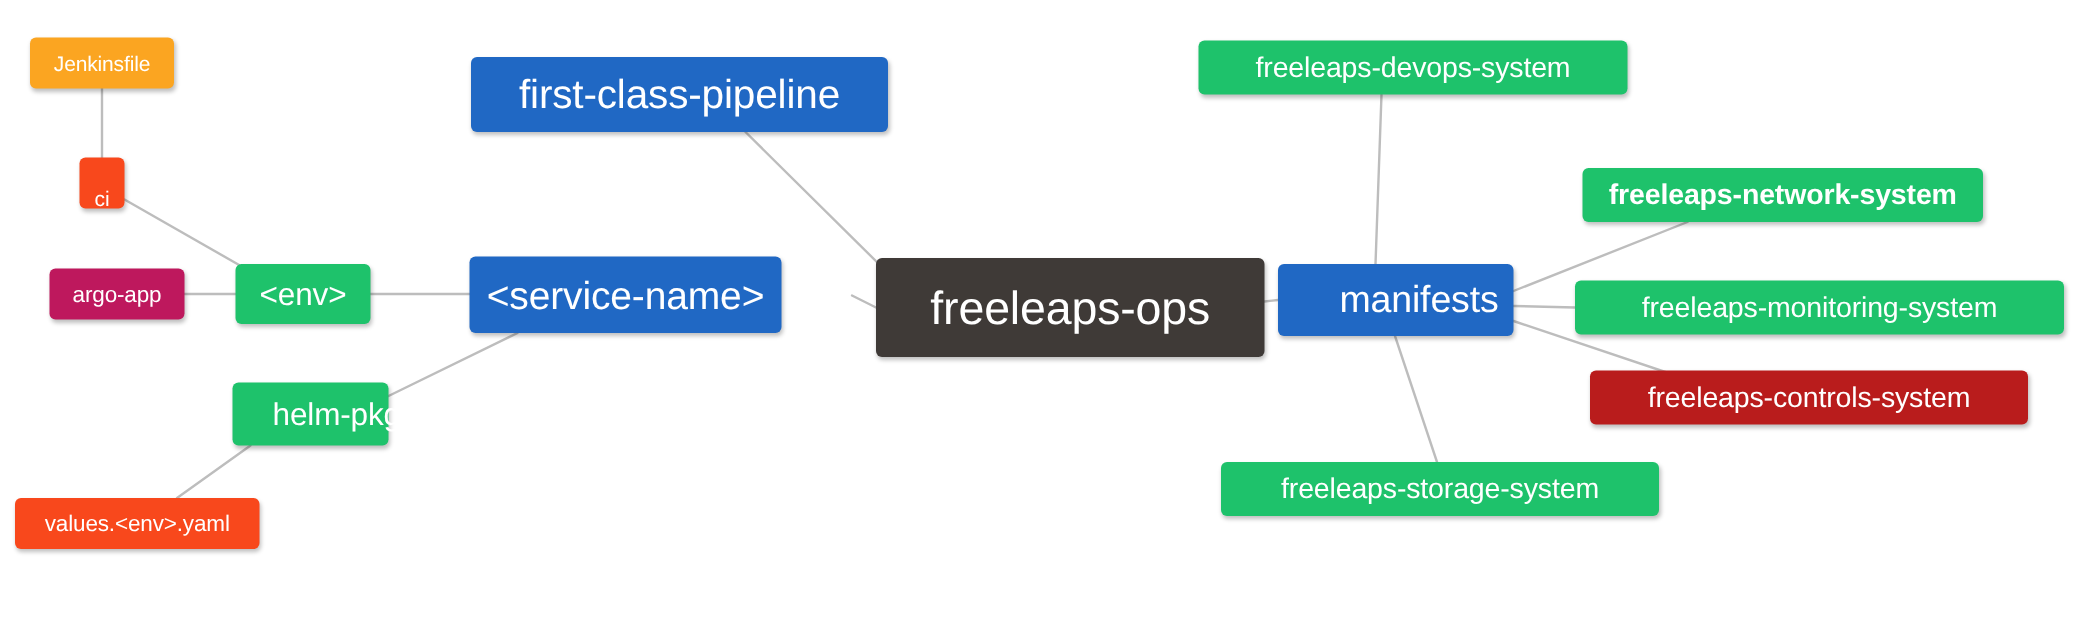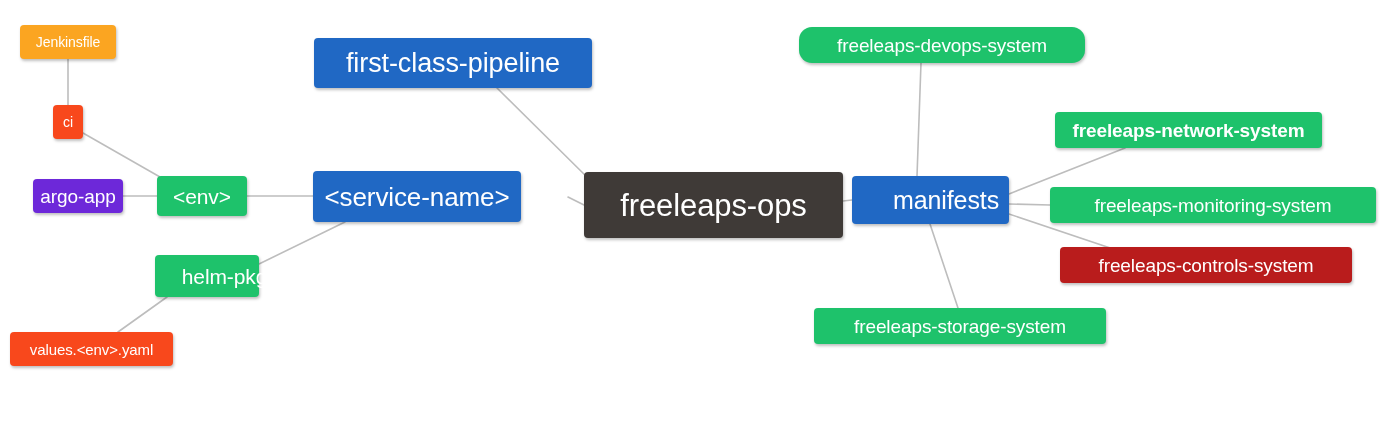--- a/index.html
+++ b/index.html
@@ -85,30 +85,30 @@
       </div>
       <div class="node c-green" style="left: 157px; top: 176px; width: 90px; height: 40px; font-size: 21px; background: rgb(30, 194, 107);">
         <span class="node-label">&lt;env&gt;</span>
       </div>
       <div class="node c-green" style="left: 155px; top: 255px; width: 104px; height: 42px; font-size: 21px; background: rgb(30, 194, 107); padding-left: 35px;">
         <span class="node-label">helm-pkg</span>
       </div>
       <div class="node c-orange" style="left: 20px; top: 25px; width: 96px; height: 34px; font-size: 14px; background: rgb(251, 165, 33);">
         <span class="node-label">Jenkinsfile</span>
       </div>
-      <div class="node c-red" style="left: 53px; top: 105px; width: 30px; height: 34px; font-size: 14px; background: rgb(248, 72, 28);">
+      <div class="node c-red" style="left: 53px; top: 105px; width: 30px; height: 34px; font-size: 14px; background: rgb(248, 72, 28); align-items: flex-end;">
         <span class="node-label">ci</span>
       </div>
-      <div class="node c-red" style="left: 33px; top: 179px; width: 90px; height: 34px; font-size: 19px; background: #6d28d9;">
+      <div class="node c-red" style="left: 33px; top: 179px; width: 90px; height: 34px; font-size: 15px; background: #be185d;">
         <span class="node-label">argo-app</span>
       </div>
       <div class="node c-red" style="left: 10px; top: 332px; width: 163px; height: 34px; font-size: 15px; background: rgb(248, 72, 28);">
         <span class="node-label">values.&lt;env&gt;.yaml</span>
       </div>
-      <div class="node c-green" style="left: 799px; top: 27px; width: 286px; height: 36px; font-size: 19px; background: rgb(30, 194, 107); border-radius: 13px;">
+      <div class="node c-green" style="left: 799px; top: 27px; width: 286px; height: 36px; font-size: 19px; background: rgb(30, 194, 107);">
         <span class="node-label">freeleaps-devops-system</span>
       </div>
       <div class="node c-green" style="left: 1055px; top: 112px; width: 267px; height: 36px; font-size: 19px; background: rgb(30, 194, 107); font-weight: bold;">
         <span class="node-label">freeleaps-network-system</span>
       </div>
       <div class="node c-green" style="left: 1050px; top: 187px; width: 326px; height: 36px; font-size: 19px; background: rgb(30, 194, 107);">
         <span class="node-label">freeleaps-monitoring-system</span>
       </div>
       <div class="node c-green" style="left: 1060px; top: 247px; width: 292px; height: 36px; font-size: 19px; background: #b91c1c;">
         <span class="node-label">freeleaps-controls-system</span>

